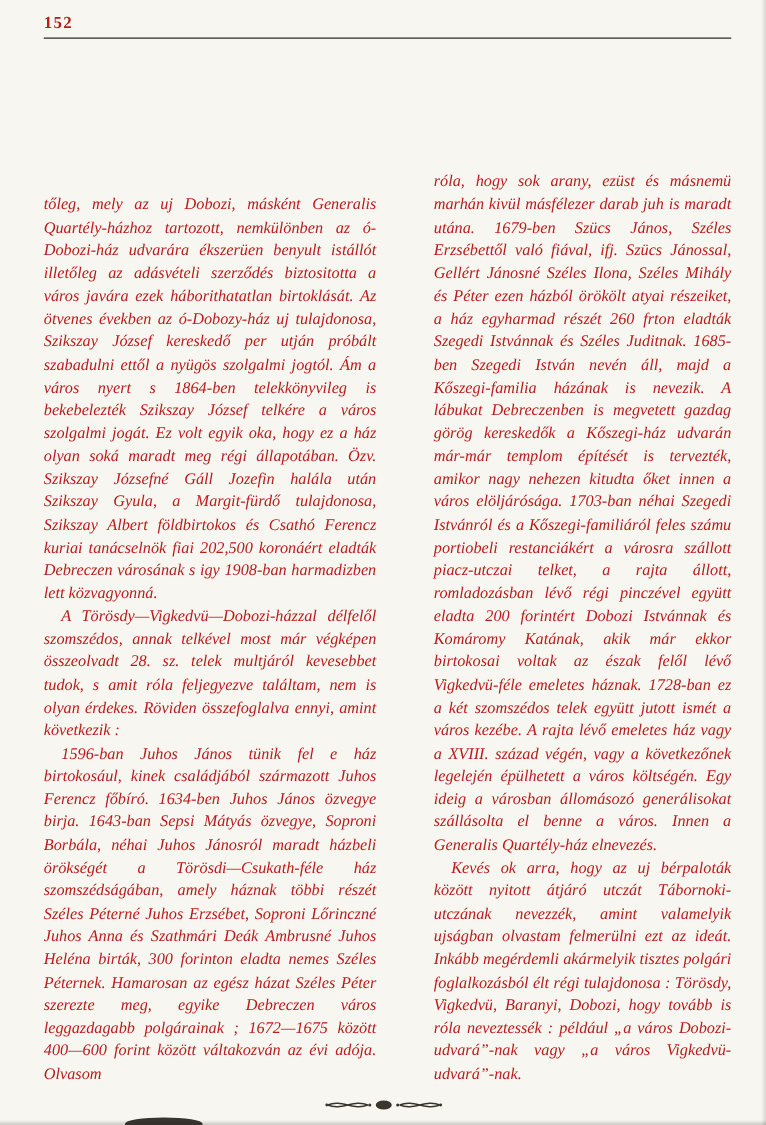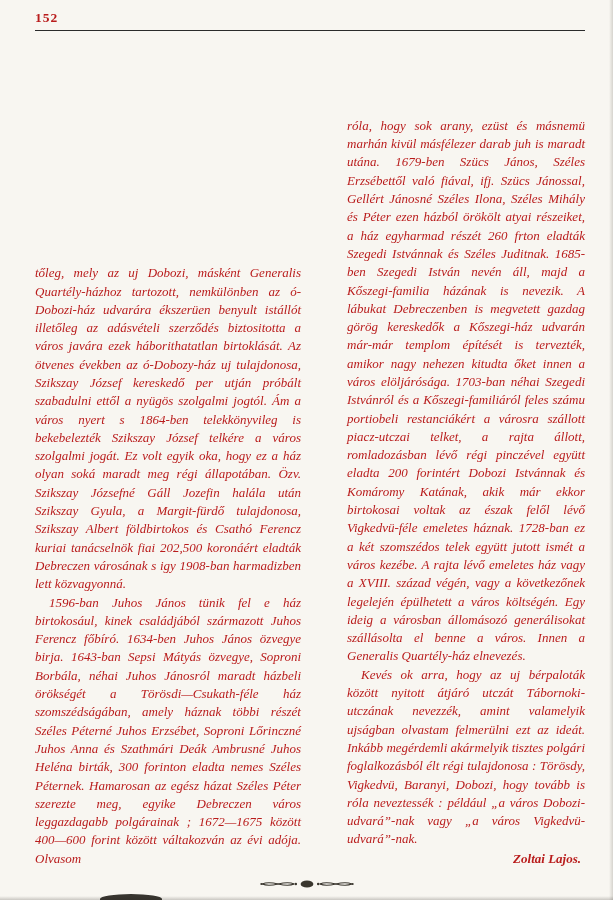--- a/index.html
+++ b/index.html
@@ -104,29 +104,29 @@
   <header class="page-header">
     <span class="page-number">152</span>
   </header>
 
   <div class="header-rule"></div>
 
   <main class="columns">
 
     <section class="col col-left">
       <p>tőleg, mely az uj Dobozi, másként Generalis Quartély-házhoz tartozott, nemkülönben az ó-Dobozi-ház udvarára ékszerüen benyult istállót illetőleg az adásvételi szerződés biztositotta a város javára ezek háborithatatlan birtoklását. Az ötvenes években az ó-Dobozy-ház uj tulajdonosa, Szikszay József kereskedő per utján próbált szabadulni ettől a nyügös szolgalmi jogtól. Ám a város nyert s 1864-ben telekkönyvileg is bekebelezték Szikszay József telkére a város szolgalmi jogát. Ez volt egyik oka, hogy ez a ház olyan soká maradt meg régi állapotában. Özv. Szikszay Józsefné Gáll Jozefin halála után Szikszay Gyula, a Margit-fürdő tulajdonosa, Szikszay Albert földbirtokos és Csathó Ferencz kuriai tanácselnök fiai 202,500 koronáért eladták Debreczen városának s igy 1908-ban harmadizben lett közvagyonná.</p>
+      <p class="indent">A Törösdy—Vigkedvü—Dobozi-házzal délfelől szomszédos, annak telkével most már végképen összeolvadt 28. sz. telek multjáról kevesebbet tudok, s amit róla feljegyezve találtam, nem is olyan érdekes. Röviden összefoglalva ennyi, amint következik :</p>
       <p class="indent">1596-ban Juhos János tünik fel e ház birtokosául, kinek családjából származott Juhos Ferencz főbíró. 1634-ben Juhos János özvegye birja. 1643-ban Sepsi Mátyás özvegye, Soproni Borbála, néhai Juhos Jánosról maradt házbeli örökségét a Törösdi—Csukath-féle ház szomszédságában, amely háznak többi részét Széles Péterné Juhos Erzsébet, Soproni Lőrinczné Juhos Anna és Szathmári Deák Ambrusné Juhos Heléna birták, 300 forinton eladta nemes Széles Péternek. Hamarosan az egész házat Széles Péter szerezte meg, egyike Debreczen város leggazdagabb polgárainak ; 1672—1675 között 400—600 forint között váltakozván az évi adója. Olvasom</p>
     </section>
 
     <div class="col-rule"></div>
 
     <section class="col col-right">
       <p>róla, hogy sok arany, ezüst és másnemü marhán kivül másfélezer darab juh is maradt utána. 1679-ben Szücs János, Széles Erzsébettől való fiával, ifj. Szücs Jánossal, Gellért Jánosné Széles Ilona, Széles Mihály és Péter ezen házból örökölt atyai részeiket, a ház egyharmad részét 260 frton eladták Szegedi Istvánnak és Széles Juditnak. 1685-ben Szegedi István nevén áll, majd a Kőszegi-familia házának is nevezik. A lábukat Debreczenben is megvetett gazdag görög kereskedők a Kőszegi-ház udvarán már-már templom építését is tervezték, amikor nagy nehezen kitudta őket innen a város elöljárósága. 1703-ban néhai Szegedi Istvánról és a Kőszegi-familiáról feles számu portiobeli restanciákért a városra szállott piacz-utczai telket, a rajta állott, romladozásban lévő régi pinczével együtt eladta 200 forintért Dobozi Istvánnak és Komáromy Katának, akik már ekkor birtokosai voltak az észak felől lévő Vigkedvü-féle emeletes háznak. 1728-ban ez a két szomszédos telek együtt jutott ismét a város kezébe. A rajta lévő emeletes ház vagy a XVIII. század végén, vagy a következőnek legelején épülhetett a város költségén. Egy ideig a városban állomásozó generálisokat szállásolta el benne a város. Innen a Generalis Quartély-ház elnevezés.</p>
       <p class="indent">Kevés ok arra, hogy az uj bérpaloták között nyitott átjáró utczát Tábornoki-utczának nevezzék, amint valamelyik ujságban olvastam felmerülni ezt az ideát. Inkább megérdemli akármelyik tisztes polgári foglalkozásból élt régi tulajdonosa : Törösdy, Vigkedvü, Baranyi, Dobozi, hogy tovább is róla neveztessék : például „a város Dobozi-udvará”-nak vagy „a város Vigkedvü-udvará”-nak.</p>
-      <p class="signature">Zoltai Lajos.</p>
     </section>
 
   </main>
 
   <div class="ornament">
     <svg width="96" height="14" viewBox="0 0 120 14" xmlns="http://www.w3.org/2000/svg" aria-hidden="true">
       <path d="M4,7 C18,1 30,13 44,7" stroke="#3a362e" stroke-width="1.4" fill="none"></path>
       <path d="M4,7 C18,13 30,1 44,7" stroke="#3a362e" stroke-width="1.4" fill="none"></path>
       <path d="M76,7 C90,1 102,13 116,7" stroke="#3a362e" stroke-width="1.4" fill="none"></path>
       <path d="M76,7 C90,13 102,1 116,7" stroke="#3a362e" stroke-width="1.4" fill="none"></path>

